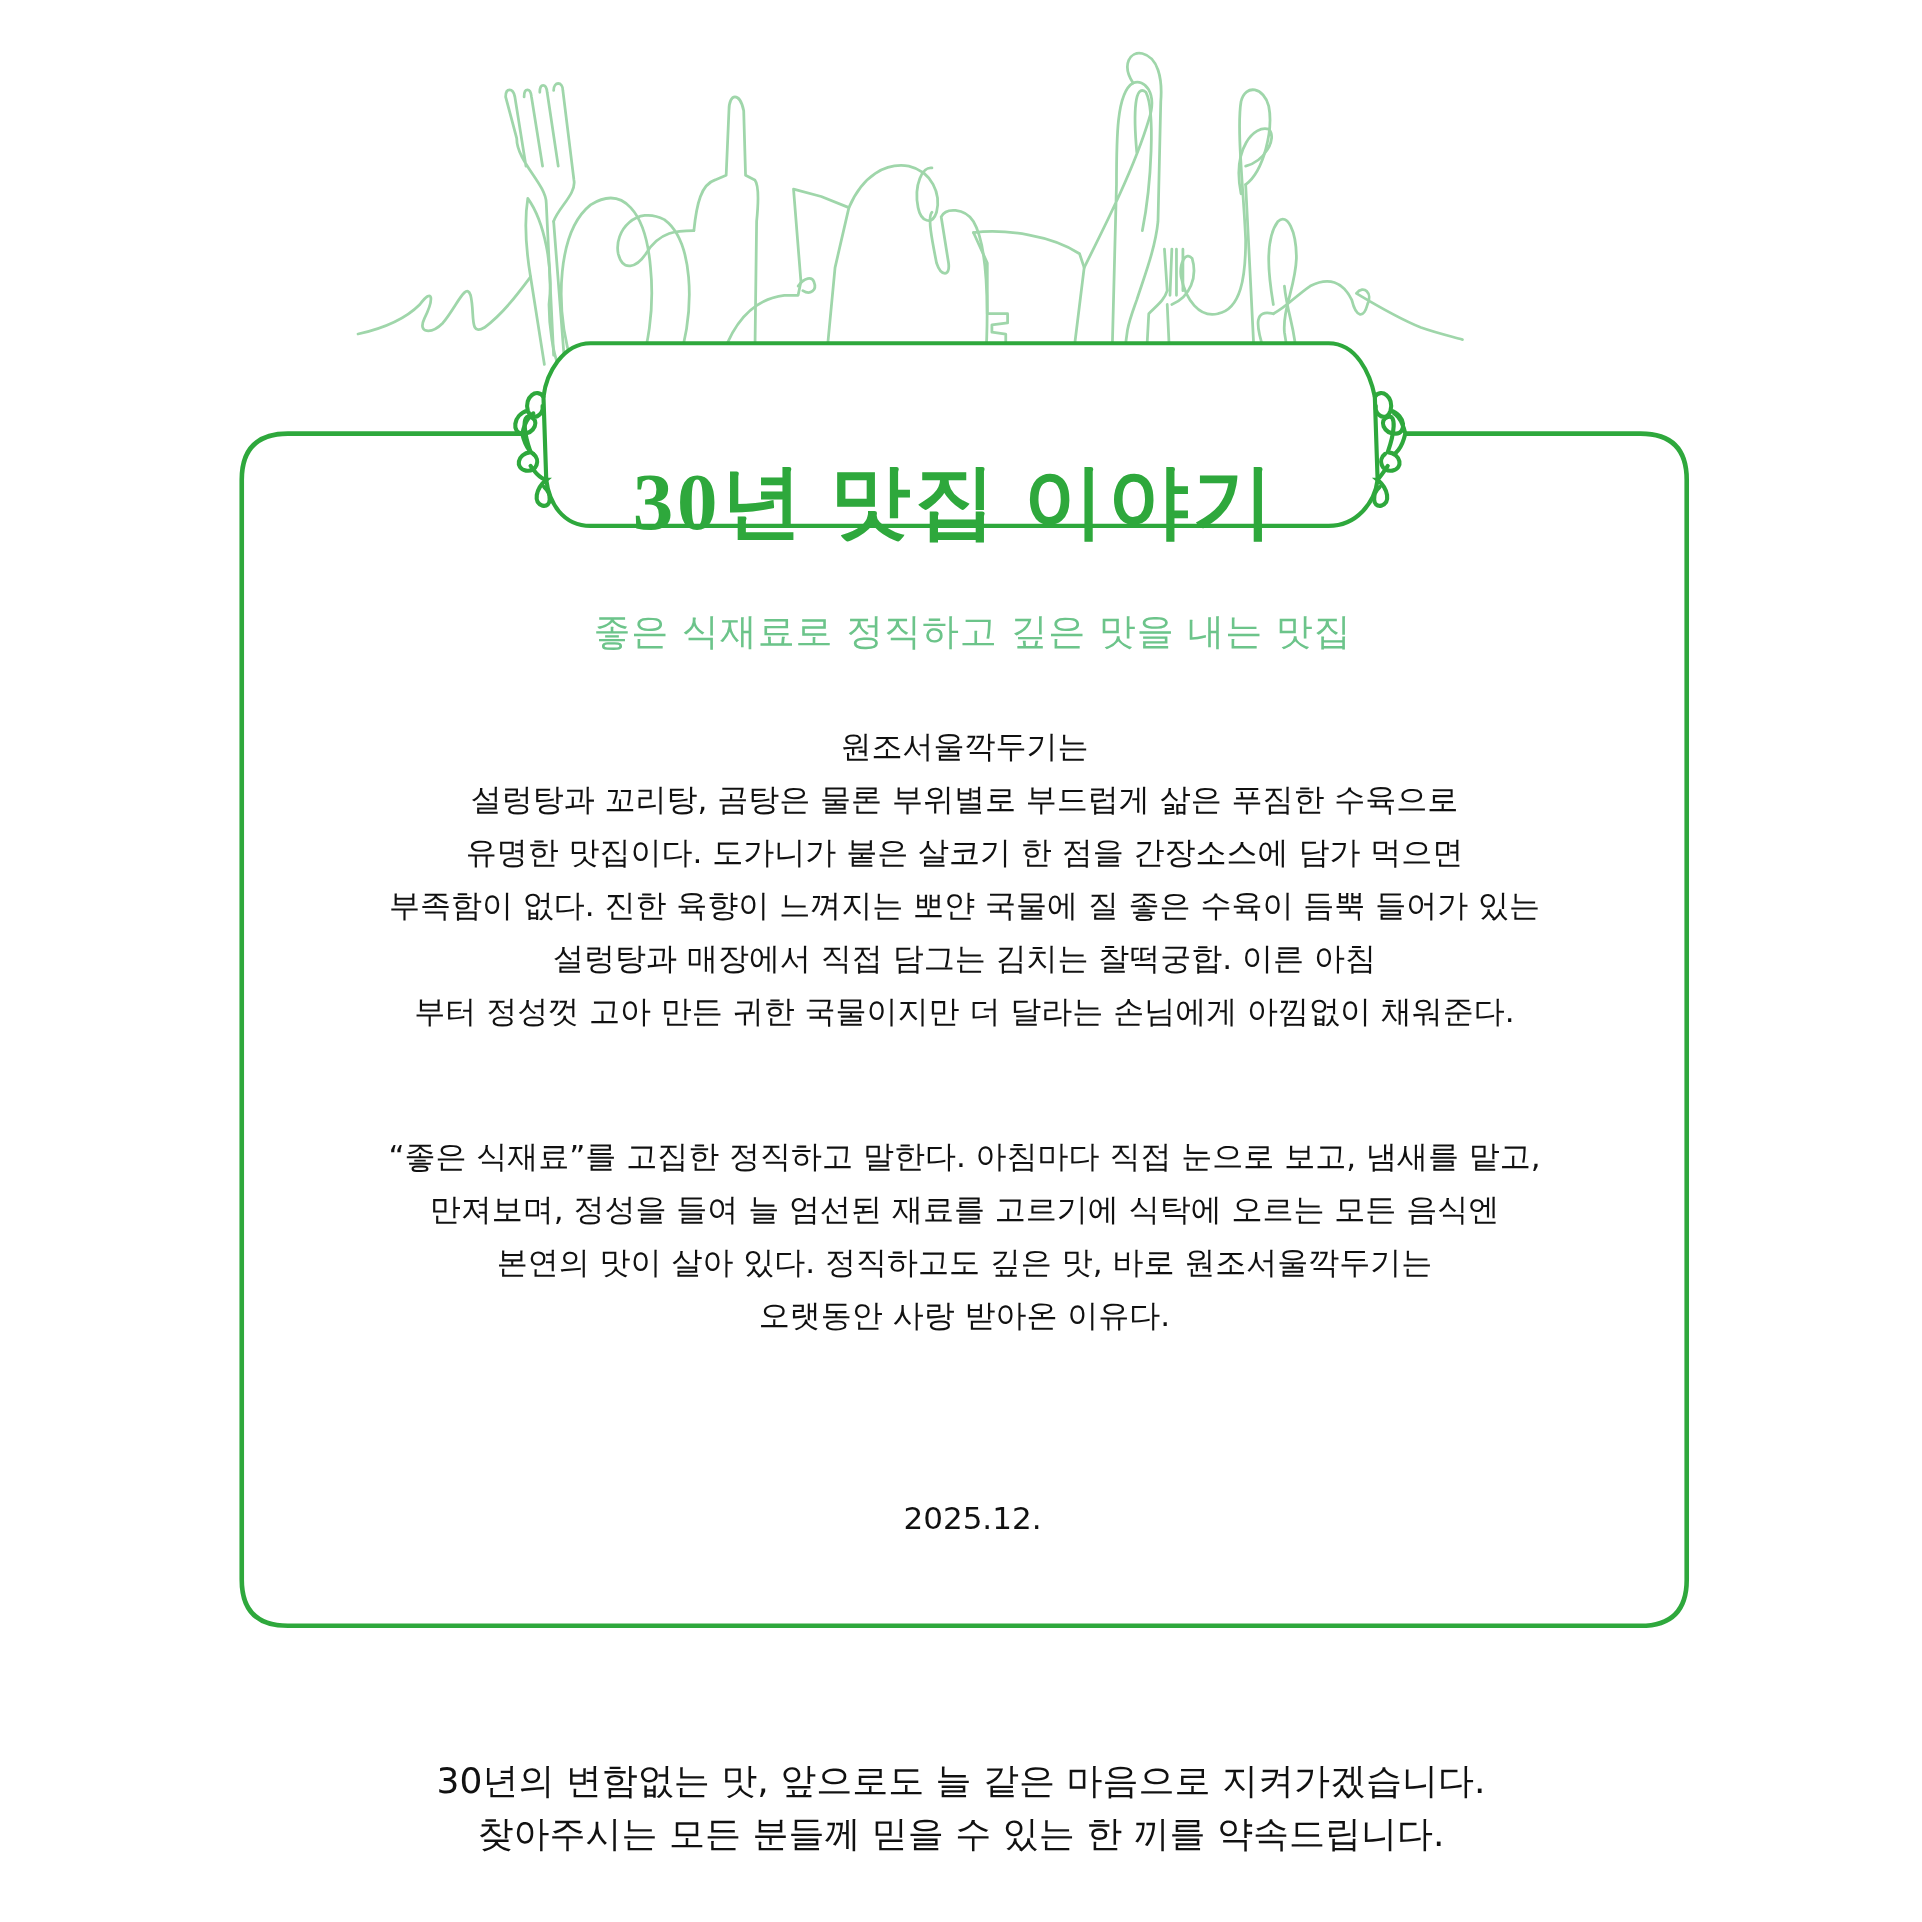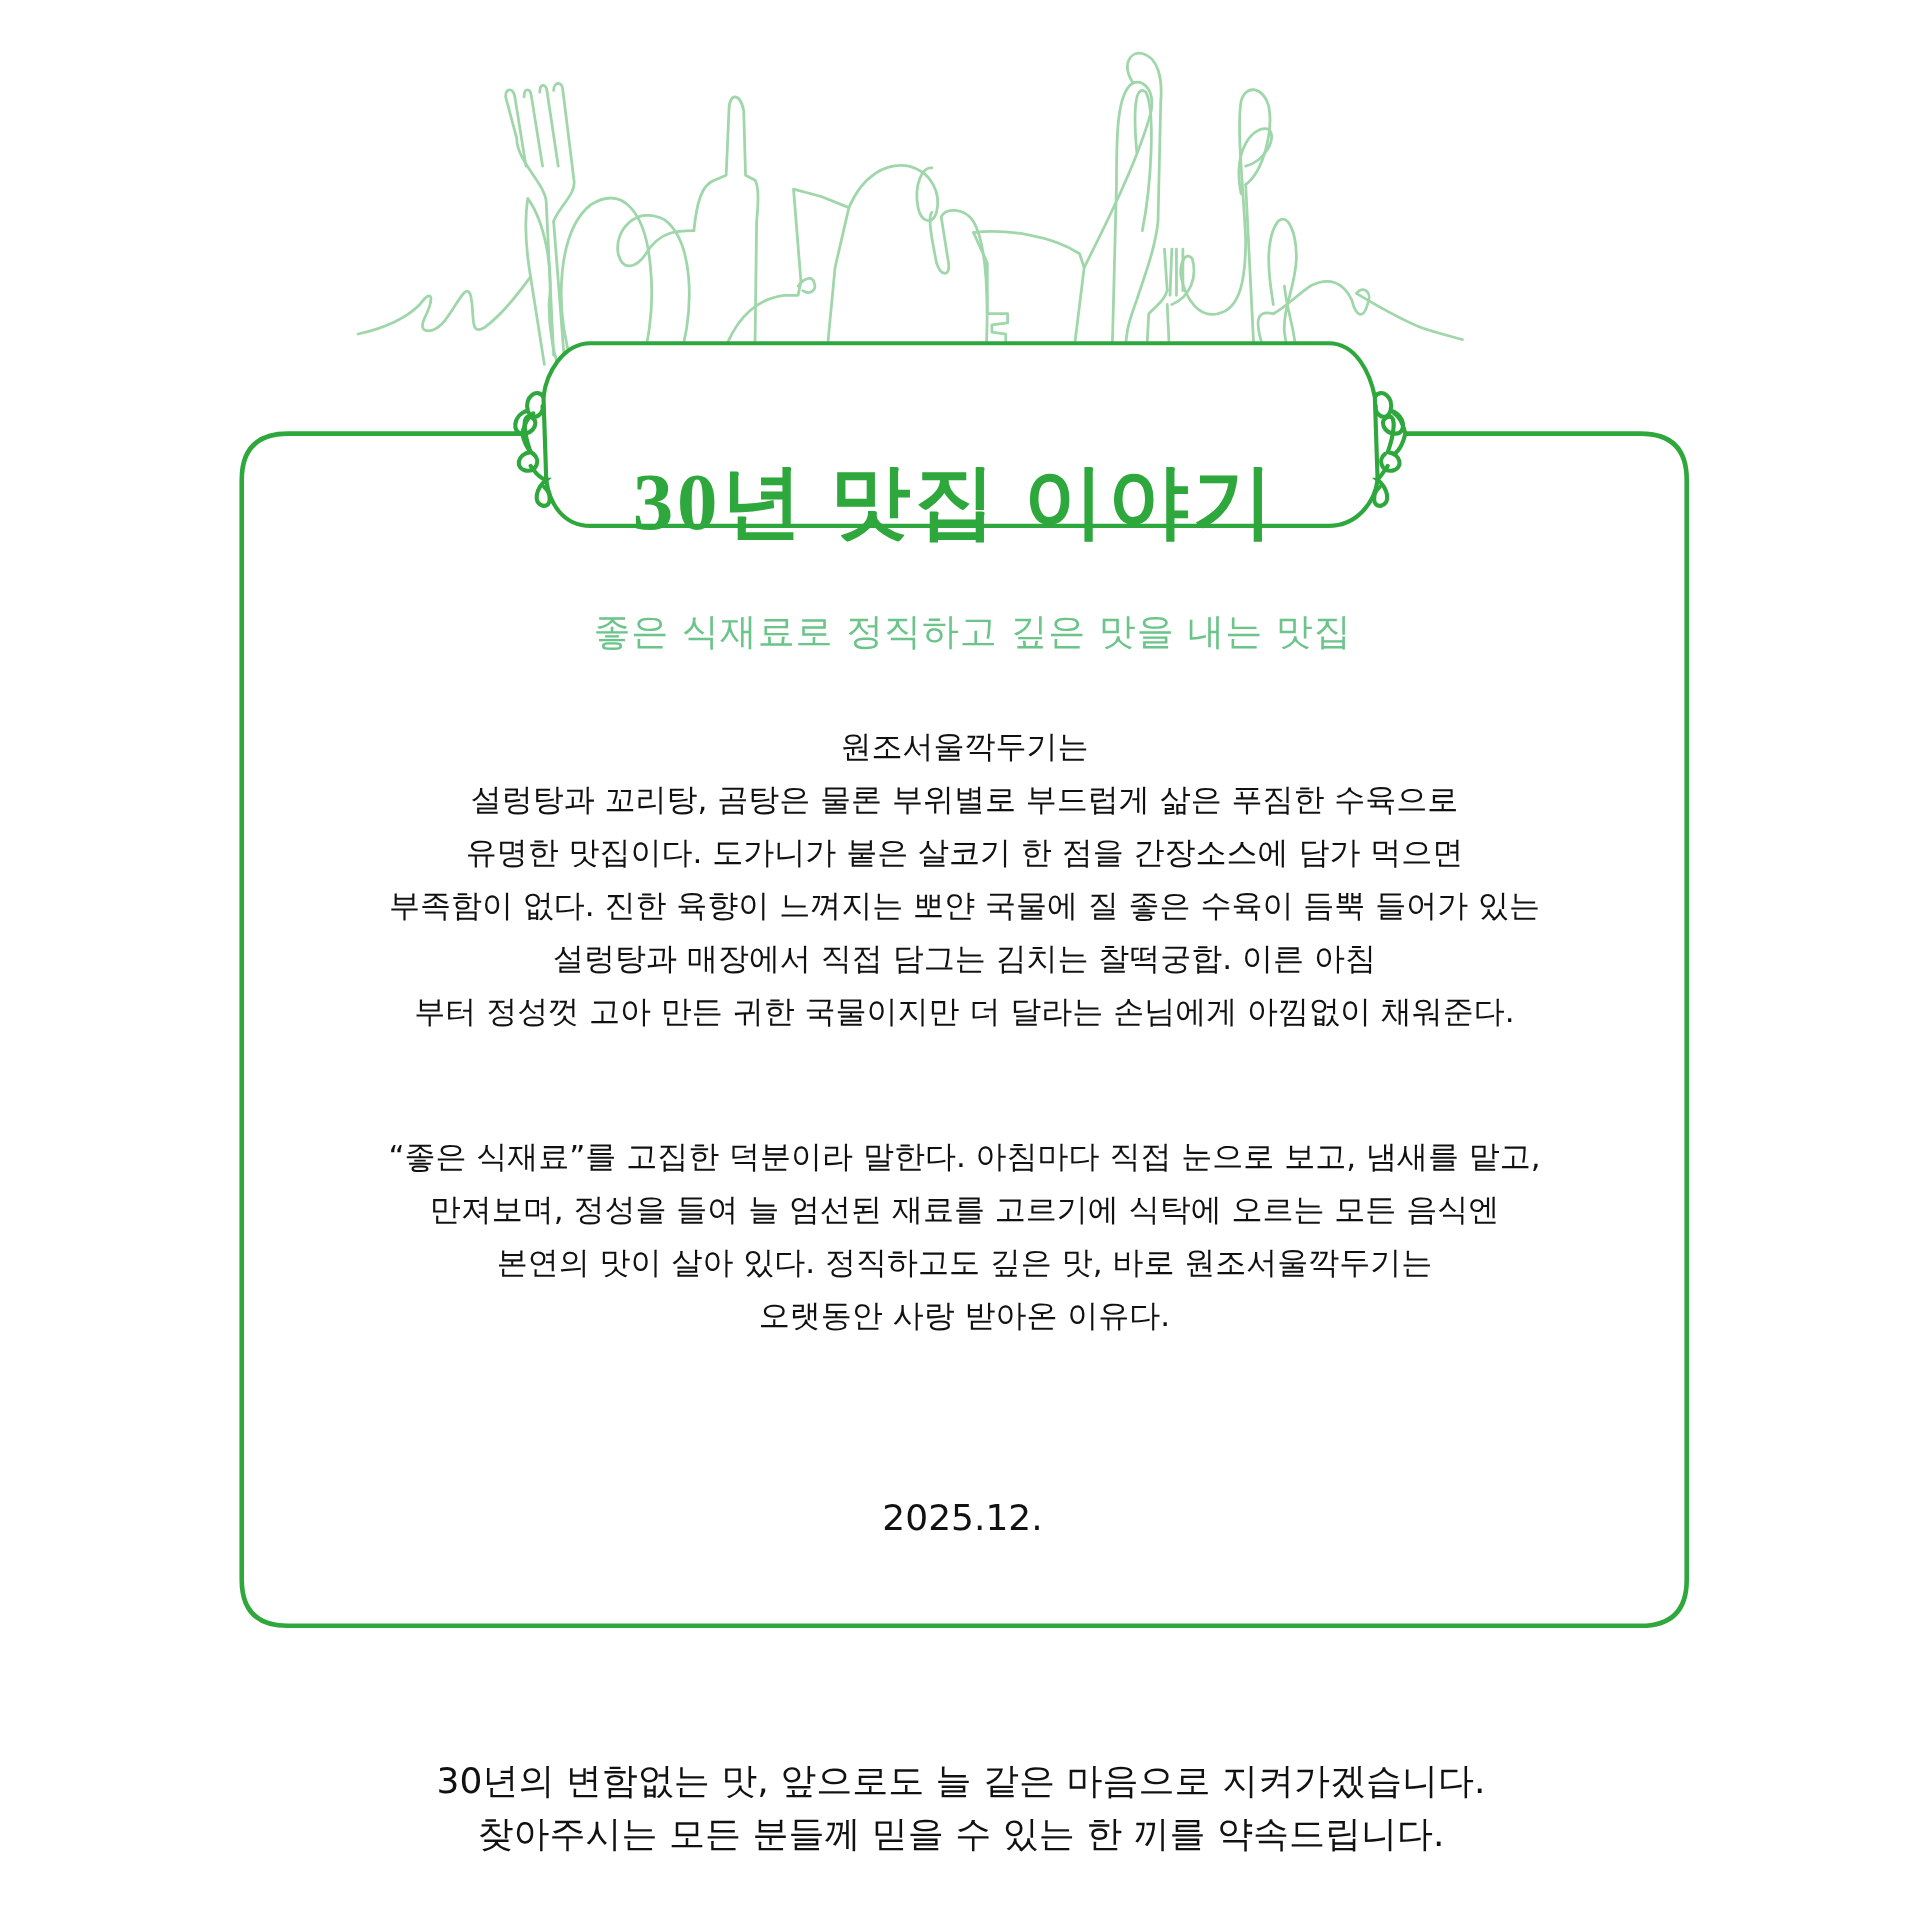--- a/index.html
+++ b/index.html
@@ -16,22 +16,22 @@
     font-size: 37px; color: #6cc48a; line-height: 46px; letter-spacing: 0.9px;
   }
   .para {
     position: absolute; left: 242px; width: 1445px; text-align: center;
     font-size: 31px; line-height: 53px; color: #111;
   }
   .para .line { display: block; white-space: nowrap; }
   .p1 { top: 720px; }
   .p2 { top: 1130px; }
   .date {
-    position: absolute; left: 240px; width: 1445px; top: 1495px; text-align: center;
-    font-size: 36px; line-height: 46px; color: #111;
+    position: absolute; left: 250px; width: 1445px; top: 1495px; text-align: center;
+    font-size: 31px; line-height: 46px; color: #111;
   }
   .footer {
     position: absolute; left: 0; width: 1922px; top: 1754px; text-align: center;
     font-size: 36px; line-height: 53px; color: #111;
   }
   .footer .line { display: block; white-space: nowrap; }
 </style>
 </head>
 <body>
 
@@ -98,21 +98,21 @@
 <div class="para p1">
   <span class="line">원조서울깍두기는</span>
   <span class="line">설렁탕과 꼬리탕, 곰탕은 물론 부위별로 부드럽게 삶은 푸짐한 수육으로</span>
   <span class="line">유명한 맛집이다. 도가니가 붙은 살코기 한 점을 간장소스에 담가 먹으면</span>
   <span class="line">부족함이 없다. 진한 육향이 느껴지는 뽀얀 국물에 질 좋은 수육이 듬뿍 들어가 있는</span>
   <span class="line">설렁탕과 매장에서 직접 담그는 김치는 찰떡궁합. 이른 아침</span>
   <span class="line">부터 정성껏 고아 만든 귀한 국물이지만 더 달라는 손님에게 아낌없이 채워준다.</span>
 </div>
 
 <div class="para p2">
-  <span class="line">“좋은 식재료”를 고집한 덕분이라 말한다. 아침마다 직접 눈으로 보고, 냄새를 맡고,</span>
+  <span class="line">“좋은 식재료”를 고집한 정직하고 말한다. 아침마다 직접 눈으로 보고, 냄새를 맡고,</span>
   <span class="line">만져보며, 정성을 들여 늘 엄선된 재료를 고르기에 식탁에 오르는 모든 음식엔</span>
   <span class="line">본연의 맛이 살아 있다. 정직하고도 깊은 맛, 바로 원조서울깍두기는</span>
   <span class="line">오랫동안 사랑 받아온 이유다.</span>
 </div>
 
 <div class="date">2025.12.</div>
 
 <div class="footer">
   <span class="line">30년의 변함없는 맛, 앞으로도 늘 같은 마음으로 지켜가겠습니다.</span>
   <span class="line">찾아주시는 모든 분들께 믿을 수 있는 한 끼를 약속드립니다.</span>

